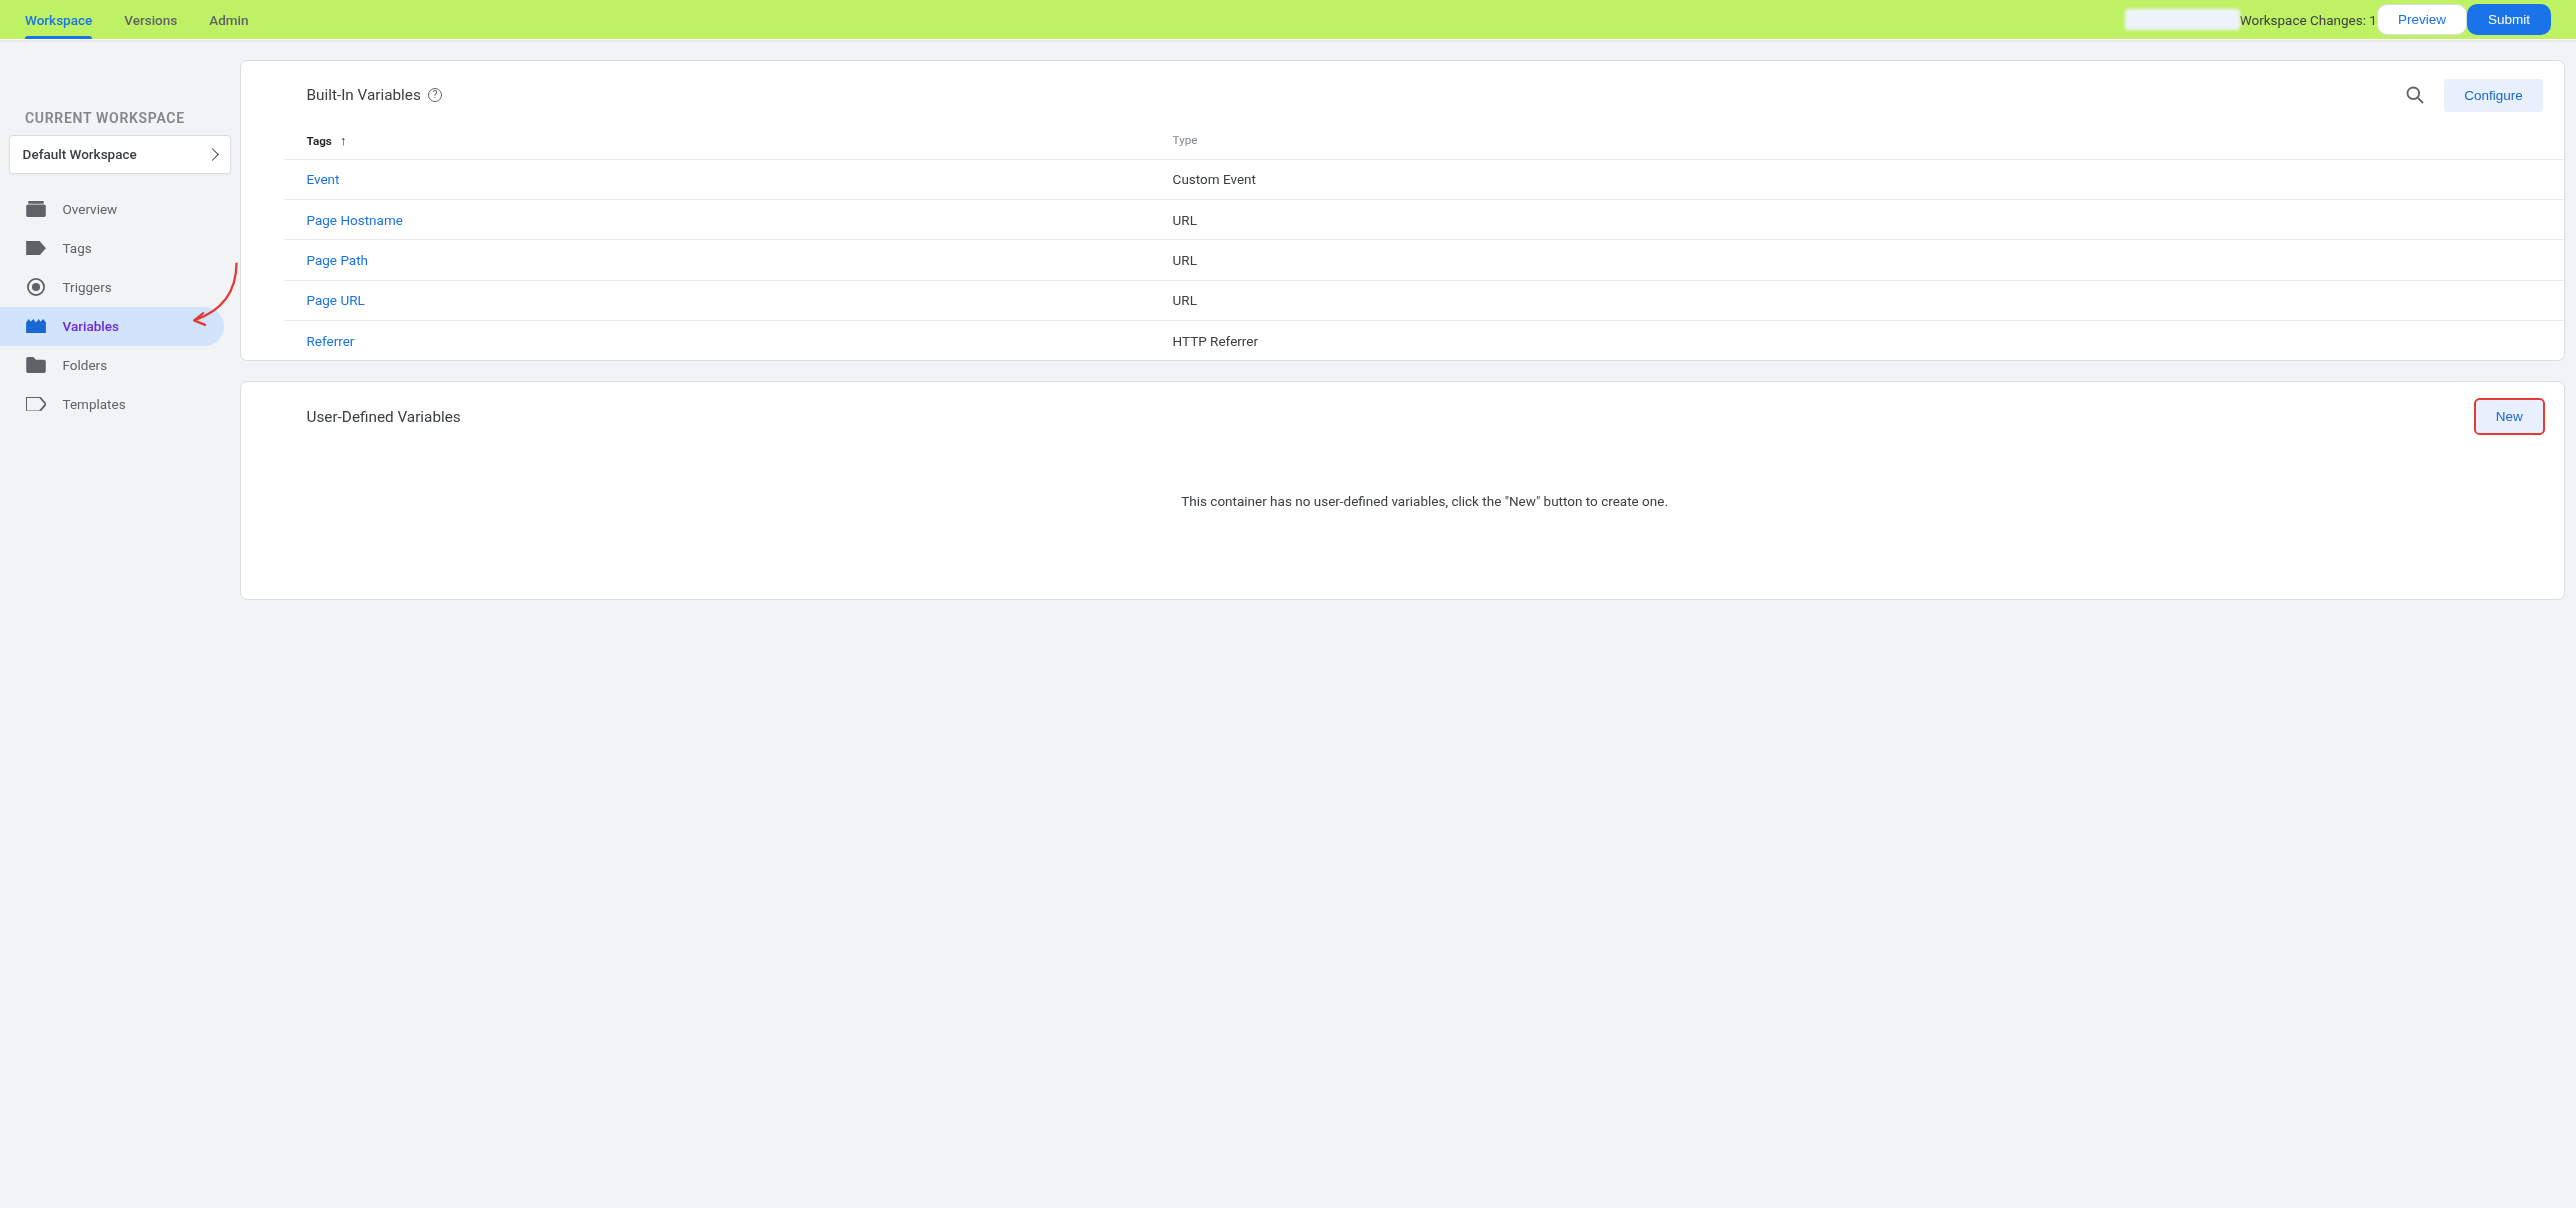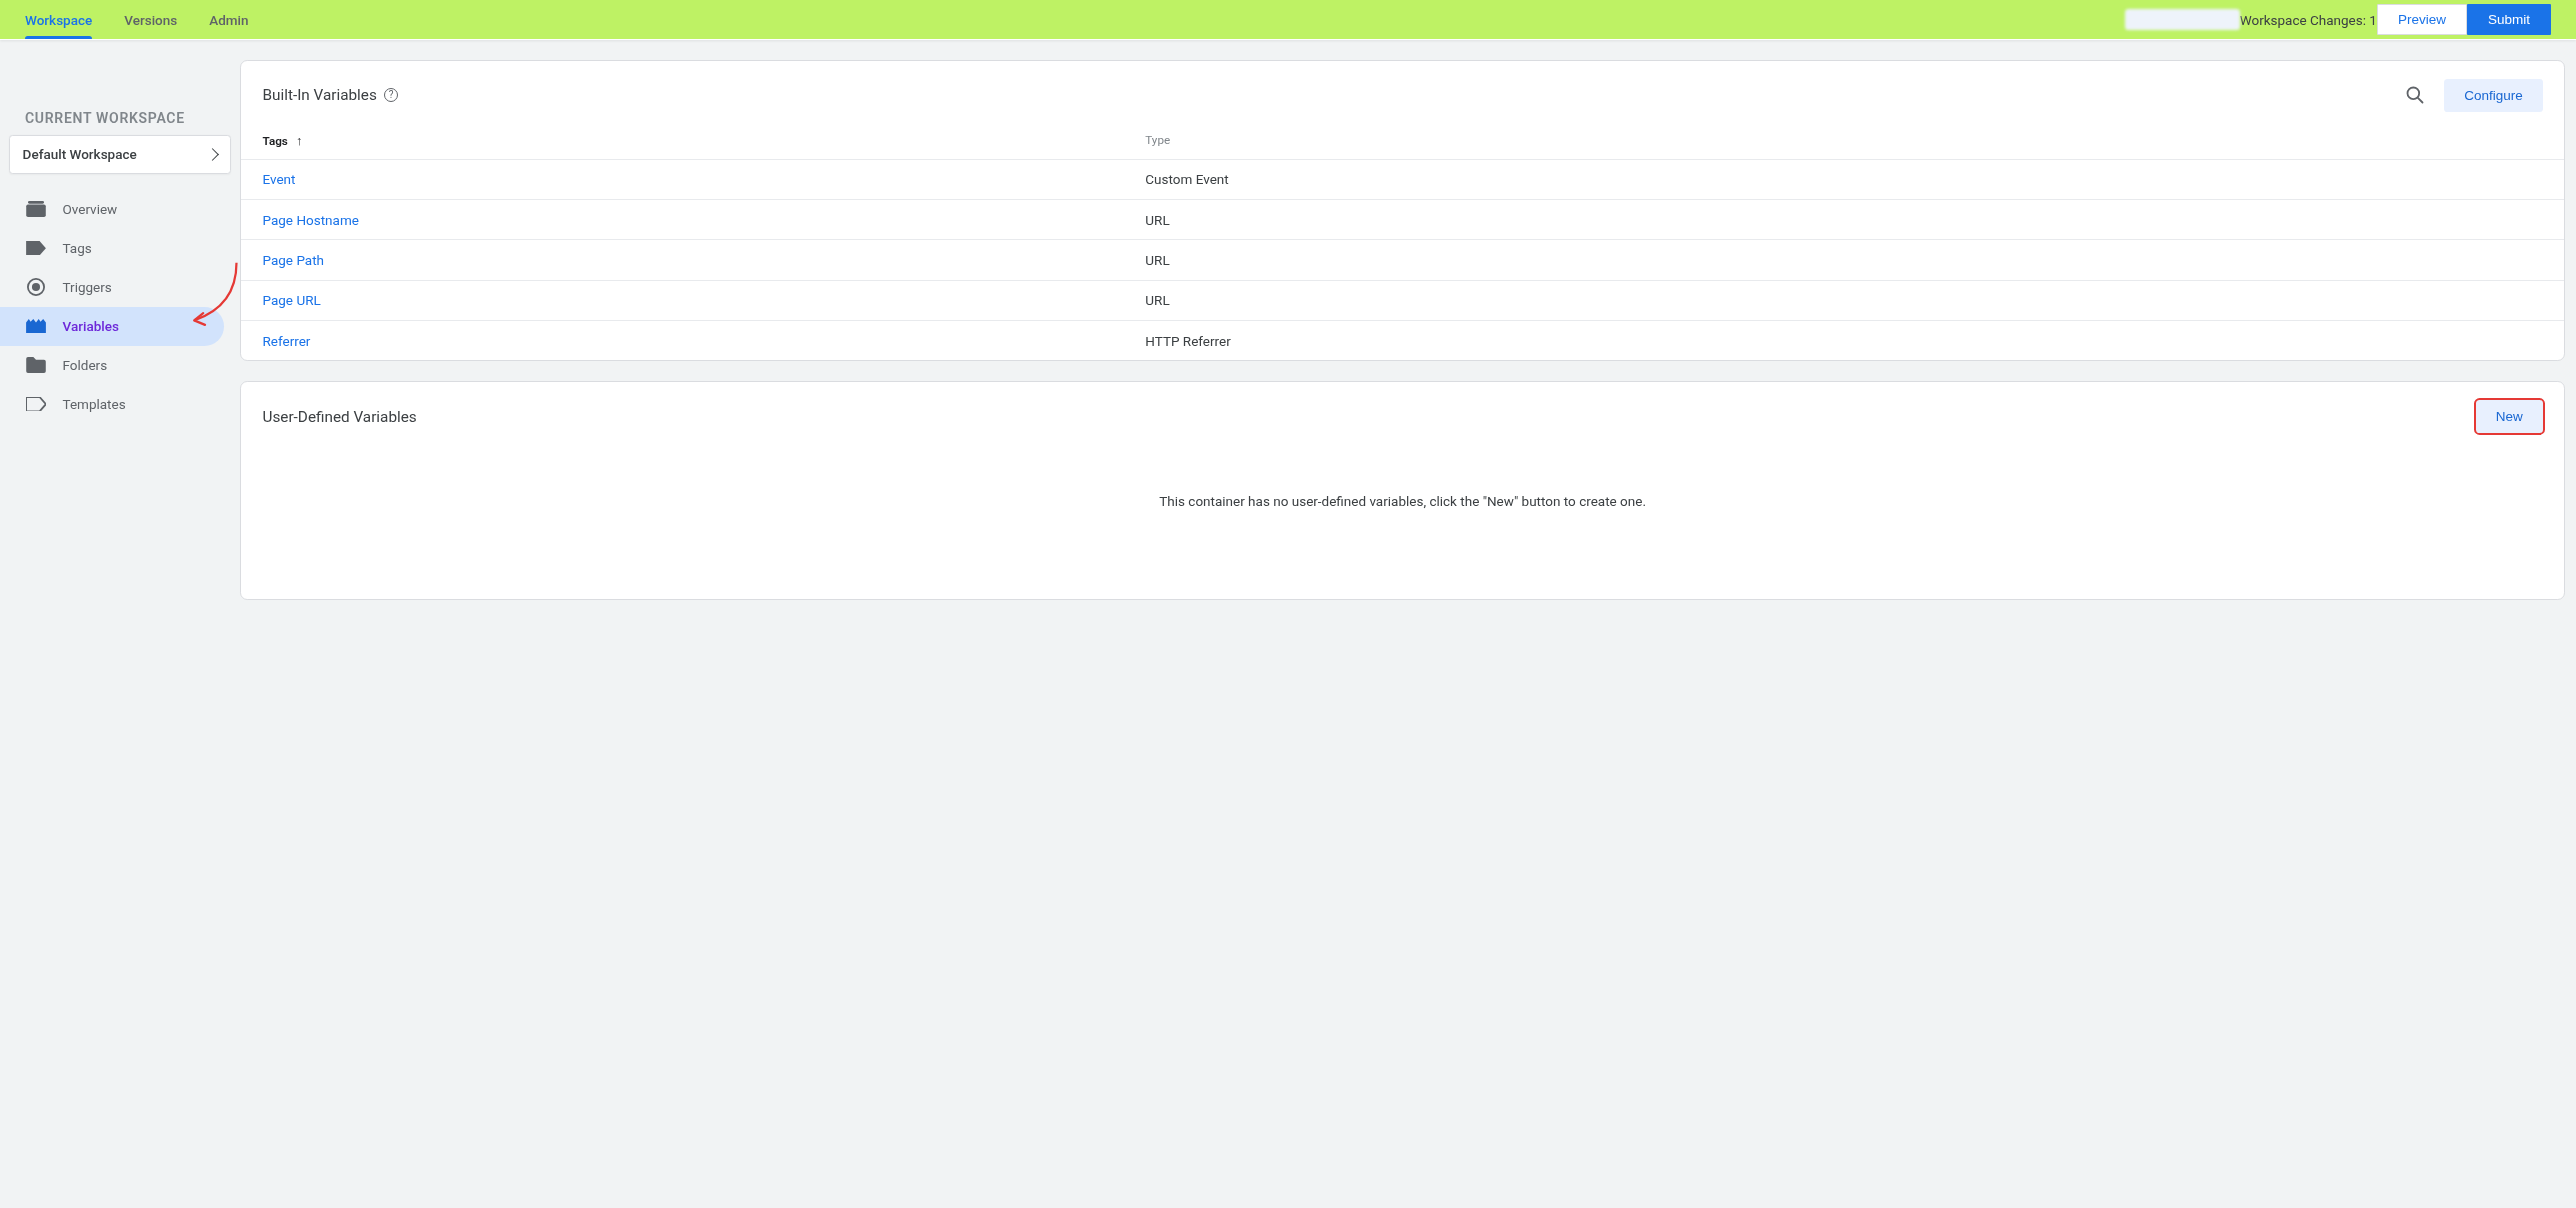--- a/index.html
+++ b/index.html
@@ -8,21 +8,21 @@
 
 .topbar { background: #bef264; display: flex; align-items: center; height: 40px; padding: 0 25px; border-bottom: 0.9px solid #fff; box-shadow: 0 1.8px 2.7px rgba(0,0,0,0.08); position: relative; }
 .topbar-tabs { display: flex; gap: 32px; height: 100%; align-items: center; }
 .topbar-tab { display: flex; align-items: center; height: 100%; font-size: 13.5px; font-weight: 500; color: #5f6368; cursor: pointer; position: relative; }
 .topbar-tab.active { color: #1a73e8; }
 .topbar-tab.active::after { content: ""; position: absolute; bottom: 0; left: 0; right: 0; height: 2.7px; background: #1a73e8; border-radius: 2.7px 2.7px 0 0; }
 
 .topbar-right { margin-left: auto; display: flex; align-items: center; gap: 0; }
 .blurred-pill { width: 115px; height: 21.5px; background: #eef3fb; border-radius: 3.6px; filter: blur(1.8px); }
 .changes-text { color: #3c4043; font-size: 13.5px; }
-.btn { border-radius: 1px; font-size: 13.5px; font-weight: 500; padding: 7.2px 20px; cursor: pointer; border: 0.9px solid transparent; }
+.btn { border-radius: 10px; font-size: 13.5px; font-weight: 500; padding: 7.2px 20px; cursor: pointer; border: 0.9px solid transparent; }
 .btn-outline { background: #fff; color: #1a73e8; border: 0.9px solid #dadce0; }
 .btn-primary { background: #1a73e8; color: #fff; }
 
 
 .content-wrap { display: flex; }
 
 
 .sidebar { width: 240px; flex-shrink: 0; padding-top: 21.5px; }
 .curws-label { font-size: 14px; letter-spacing: 0.7px; color: #80868b; font-weight: 600; padding: 0 25px 9px; margin-top: 48px; }
 .workspace-sel { margin: 0 9px 16px; background: #fff; border: 0.9px solid #dadce0; border-radius: 3.6px; height: 39px; display: flex; align-items: center; padding: 0 12.6px; justify-content: space-between; cursor: pointer; box-shadow: 0 0.9px 1.8px rgba(0,0,0,0.04); }
@@ -35,21 +35,21 @@
 .nav-item .ico { width: 21.5px; height: 21.5px; display: flex; align-items: center; justify-content: center; color: #5f6368; }
 .nav-item.active .ico { color: #1967d2; }
 .nav-item .lbl { flex: 1; }
 
 
 .arrow-anno { position: absolute; pointer-events: none; }
 
 
 .main { flex: 1; padding: 20px 10.8px 20px 0; position: relative; }
 
-.card { background: #fff; border: 0.9px solid #dadce0; border-radius: 7.2px; margin-bottom: 20px; overflow: hidden; }
+.card { background: #fff; border: 0.9px solid #dadce0; border-radius: 7.2px; margin-bottom: 20px; overflow: hidden; padding-left: 44px; }
 .card-header { display: flex; align-items: center; padding: 16px 21.5px 9px; }
 .card-title { font-size: 15.3px; font-weight: 400; color: #3c4043; display: flex; align-items: center; gap: 7.2px; }
 .help-circle { width: 14.4px; height: 14.4px; border: 1.3px solid #5f6368; border-radius: 50%; display: inline-flex; align-items: center; justify-content: center; font-size: 10px; color: #5f6368; }
 .card-header-actions { margin-left: auto; display: flex; align-items: center; gap: 10.8px; }
 .icon-btn { width: 36px; height: 36px; border-radius: 50%; display: flex; align-items: center; justify-content: center; cursor: pointer; color: #5f6368; }
 .chip-btn { background: #e8f0fe; color: #1967d2; border-radius: 3.6px; padding: 9px 20px; font-size: 13.5px; font-weight: 500; cursor: pointer; border: none; }
 
 
 .tbl { width: 100%; border-collapse: collapse; }
 .tbl th { text-align: left; font-size: 11.7px; font-weight: 400; color: #80868b; padding: 10.8px 21.5px; border-bottom: 0.9px solid #e8eaed; }

